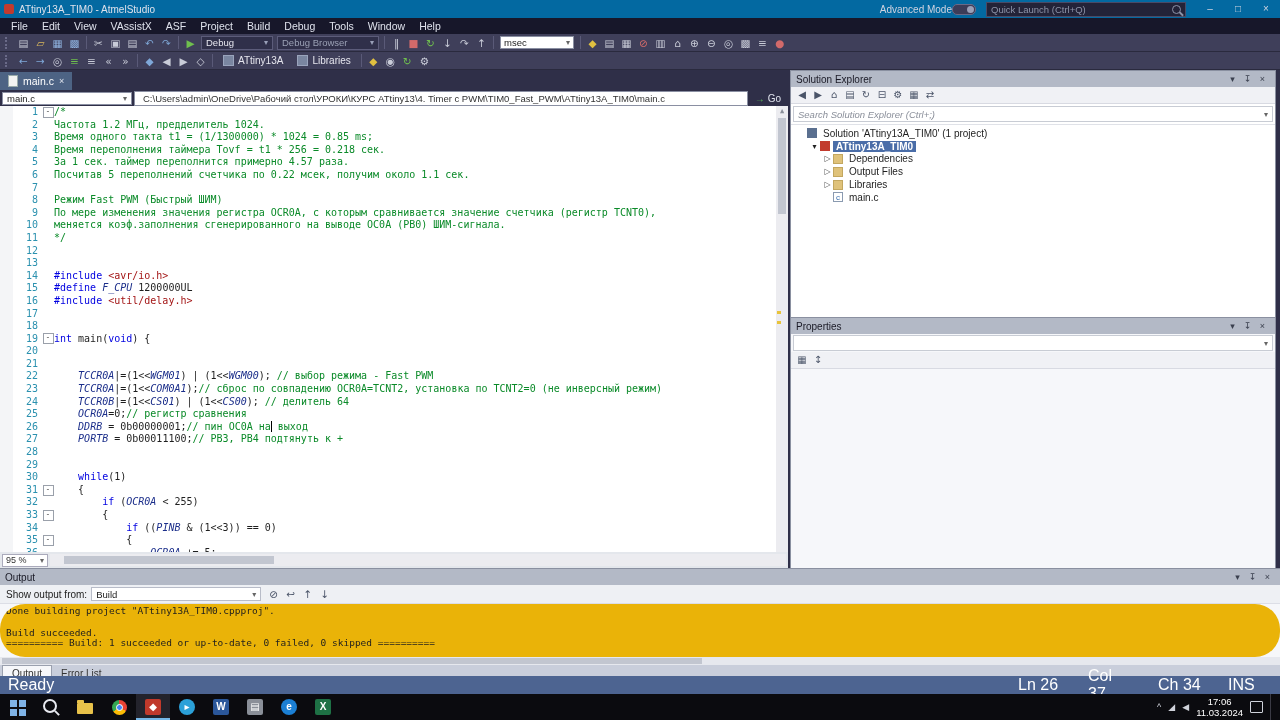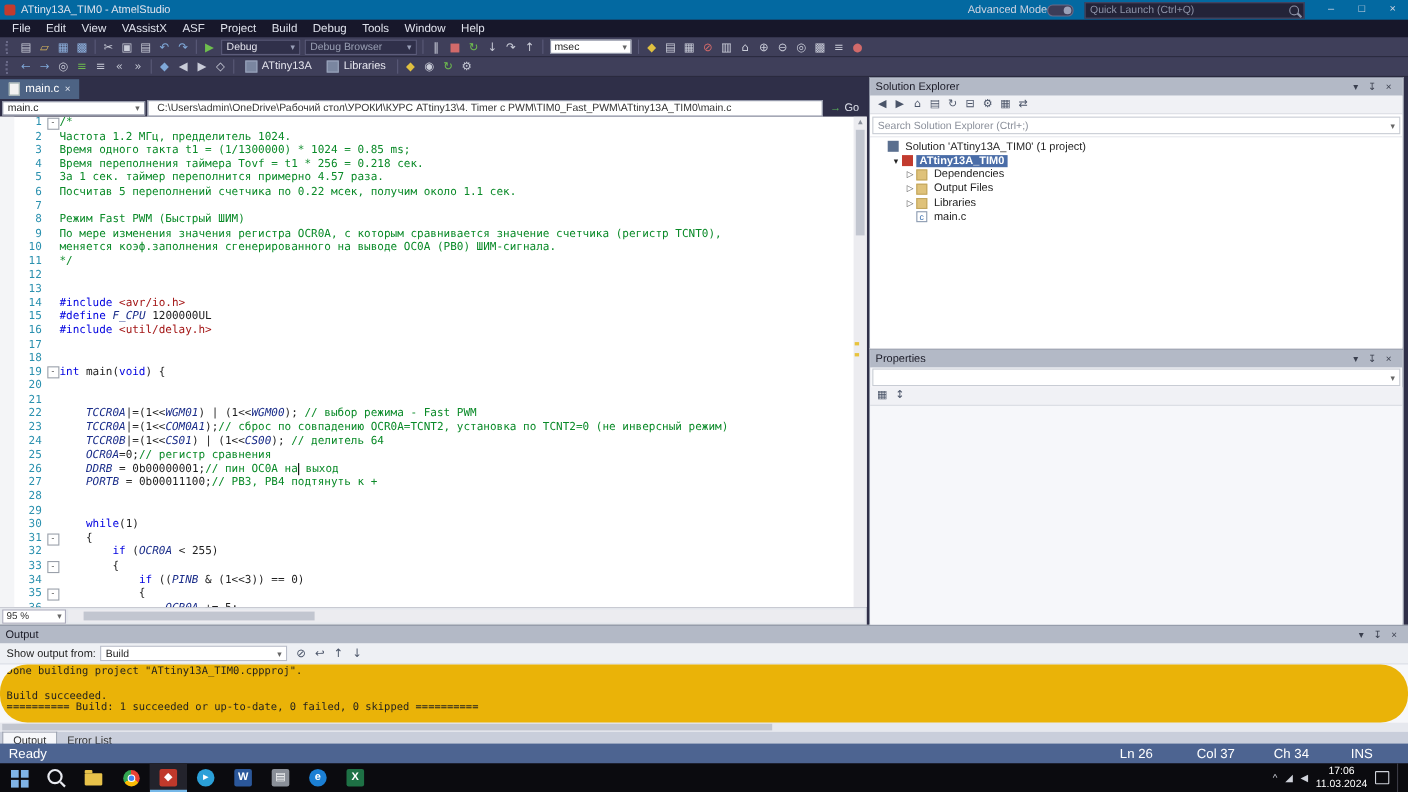--- a/index.html
+++ b/index.html
@@ -67,37 +67,37 @@
   .fbox{width:9px;height:9px;border:1px solid #9aa0aa;background:#fff;color:#555;font-size:8px;line-height:7px;text-align:center;}
   .code{flex:1;overflow:hidden;}
   .tk-pl{color:#1e1e1e}.tk-cm{color:#0a8a28}.tk-kw{color:#0000e0}.tk-pp{color:#0000e0}
   .tk-inc{color:#a31515}.tk-mac{color:#1b2e8a;font-style:italic}
   .tk-caret{display:inline-block;width:1px;height:11px;background:#000;vertical-align:middle;}
   .vscroll{width:12px;background:#ececf0;position:relative;}
   .varrow{display:block;text-align:center;color:#8a8f9a;font-size:7px;height:10px;line-height:10px;}
   .vthumb{position:absolute;left:2px;top:12px;width:8px;height:96px;background:#c2c6d0;}
   .vmark{position:absolute;left:1px;width:4px;height:3px;background:#e8c33c;}
   #editorbottom{height:16px;background:#e4e7ec;display:flex;align-items:center;}
-  .zoomc{width:58px;height:13px;background:#fff;border:1px solid #aab;color:#333;font-size:9px;display:flex;
+  .zoomc{width:46px;height:13px;background:#fff;border:1px solid #aab;color:#333;font-size:9px;display:flex;
          align-items:center;padding:0 3px;margin:0 2px;box-sizing:border-box;}
   .zoomc span:first-child{flex:1;}
   .hscroll{flex:1;height:12px;background:#ececf0;position:relative;margin-right:2px;}
   .hthumb{position:absolute;left:14px;top:2px;width:210px;height:8px;background:#c2c6d0;}
   
   .panel{position:absolute;left:790px;width:486px;background:#f6f7fa;border:1px solid #8a90a0;box-sizing:border-box;}
   #sepanel{top:70px;height:247px;}
   #proppanel{top:317px;height:251px;}
   .ptitle{height:16px;background:#b3b9c6;color:#1a1a26;font-size:10px;display:flex;align-items:center;padding:0 5px;}
   .ptitle .flex{flex:1}
   .pbtn{width:15px;text-align:center;color:#3a3f4e;font-size:9px;}
   .ptoolbar{height:16px;background:#f0f1f5;border-bottom:1px solid #d8dae2;display:flex;align-items:center;padding:0 3px;}
   .pticon-set{display:flex;}
   .ptoolbar .tbi{font-size:10px;width:16px;}
   .searchrow{height:18px;display:flex;align-items:center;padding:1px 2px;background:#fff;border-bottom:1px solid #e0e2e8;}
-  .searchbox{flex:1;height:14px;border:1px solid #c8ccd4;display:flex;align-items:center;padding:0 4px;color:#8a8f9a;font-size:9.5px;}
+  .searchbox{flex:1;height:14px;border:1px solid #c8ccd4;display:flex;align-items:center;padding:0 4px;color:#8a8f9a;font-size:9.5px;font-style:italic;}
   .searchbox span:first-child{flex:1;white-space:nowrap;overflow:hidden;}
   #setree{background:#fff;height:197px;overflow:hidden;font-size:10px;color:#1e1e1e;padding-top:2px;}
   .trow{height:12.8px;display:flex;align-items:center;white-space:nowrap;}
   .texp{width:11px;text-align:center;font-size:8px;color:#555;}
   .texp.open{color:#222;}
   .tico{width:10px;height:10px;margin-right:3px;flex:none;}
   .ico-solution{background:#5a6f8f;}
   .ico-project{background:#c23b2e;}
   .ico-folder{background:#dfc27a;border:1px solid #c3a75f;box-sizing:border-box;}
   .ico-cfile{background:#fff;border:1px solid #8a9ab0;color:#3a6fae;font-size:8px;line-height:9px;text-align:center;box-sizing:border-box;}
@@ -117,21 +117,21 @@
   #outlines{height:49px;background:#eab308;font-family:"DejaVu Sans Mono","Liberation Mono",monospace;font-size:9.5px;
             color:#1e1e1e;padding:2px 6px;overflow:hidden;border-radius:25px;}
   .outline{height:10.8px;line-height:10.8px;white-space:pre;}
   #outhscroll{height:8px;background:#e6e8ee;position:relative;}
   #outhscroll .hthumb{top:1px;height:6px;width:700px;left:2px;}
   #outtabs{height:16px;background:#c9cedb;display:flex;align-items:flex-end;padding-left:2px;}
   .outtab{height:15px;padding:0 9px;font-size:10px;color:#333;display:flex;align-items:center;}
   .outtab.active{background:#f6f7fa;border:1px solid #9aa0ae;border-bottom:none;}
   
   #statusbar{position:absolute;left:0;top:676px;width:1280px;height:18px;background:#4d6491;color:#fff;
-             display:flex;align-items:center;font-size:12px;padding:0 8px;box-sizing:border-box;}
+             display:flex;align-items:center;font-size:16px;padding:0 8px;box-sizing:border-box;}
   .sbfield{margin-left:26px;width:44px;}
   
   #taskbar{position:absolute;left:0;top:694px;width:1280px;height:26px;background:#0b0b0f;display:flex;align-items:center;}
   .tkapp{width:34px;height:26px;display:flex;align-items:center;justify-content:center;position:relative;}
   .tkapp.active{background:#23232c;box-shadow:inset 0 -2px 0 #76b8e8;}
   .winlogo{width:7px;height:7px;background:#7fb3e6;box-shadow:9px 0 #7fb3e6,0 9px #7fb3e6,9px 9px #7fb3e6;margin:-8px 8px 0 0;}
   .maglg{width:10px;height:10px;border:2px solid #e8eaf0;border-radius:50%;position:relative;margin:-3px 3px 0 0;}
   .maglg::after{content:"";position:absolute;width:6px;height:2px;background:#e8eaf0;right:-5px;bottom:-3px;transform:rotate(45deg);}
   .folderico{width:16px;height:11px;background:#e8c24a;border-radius:1px;position:relative;margin-top:2px;}
   .folderico::before{content:"";position:absolute;top:-3px;left:0;width:7px;height:3px;background:#e8c24a;border-radius:1px 1px 0 0;}

